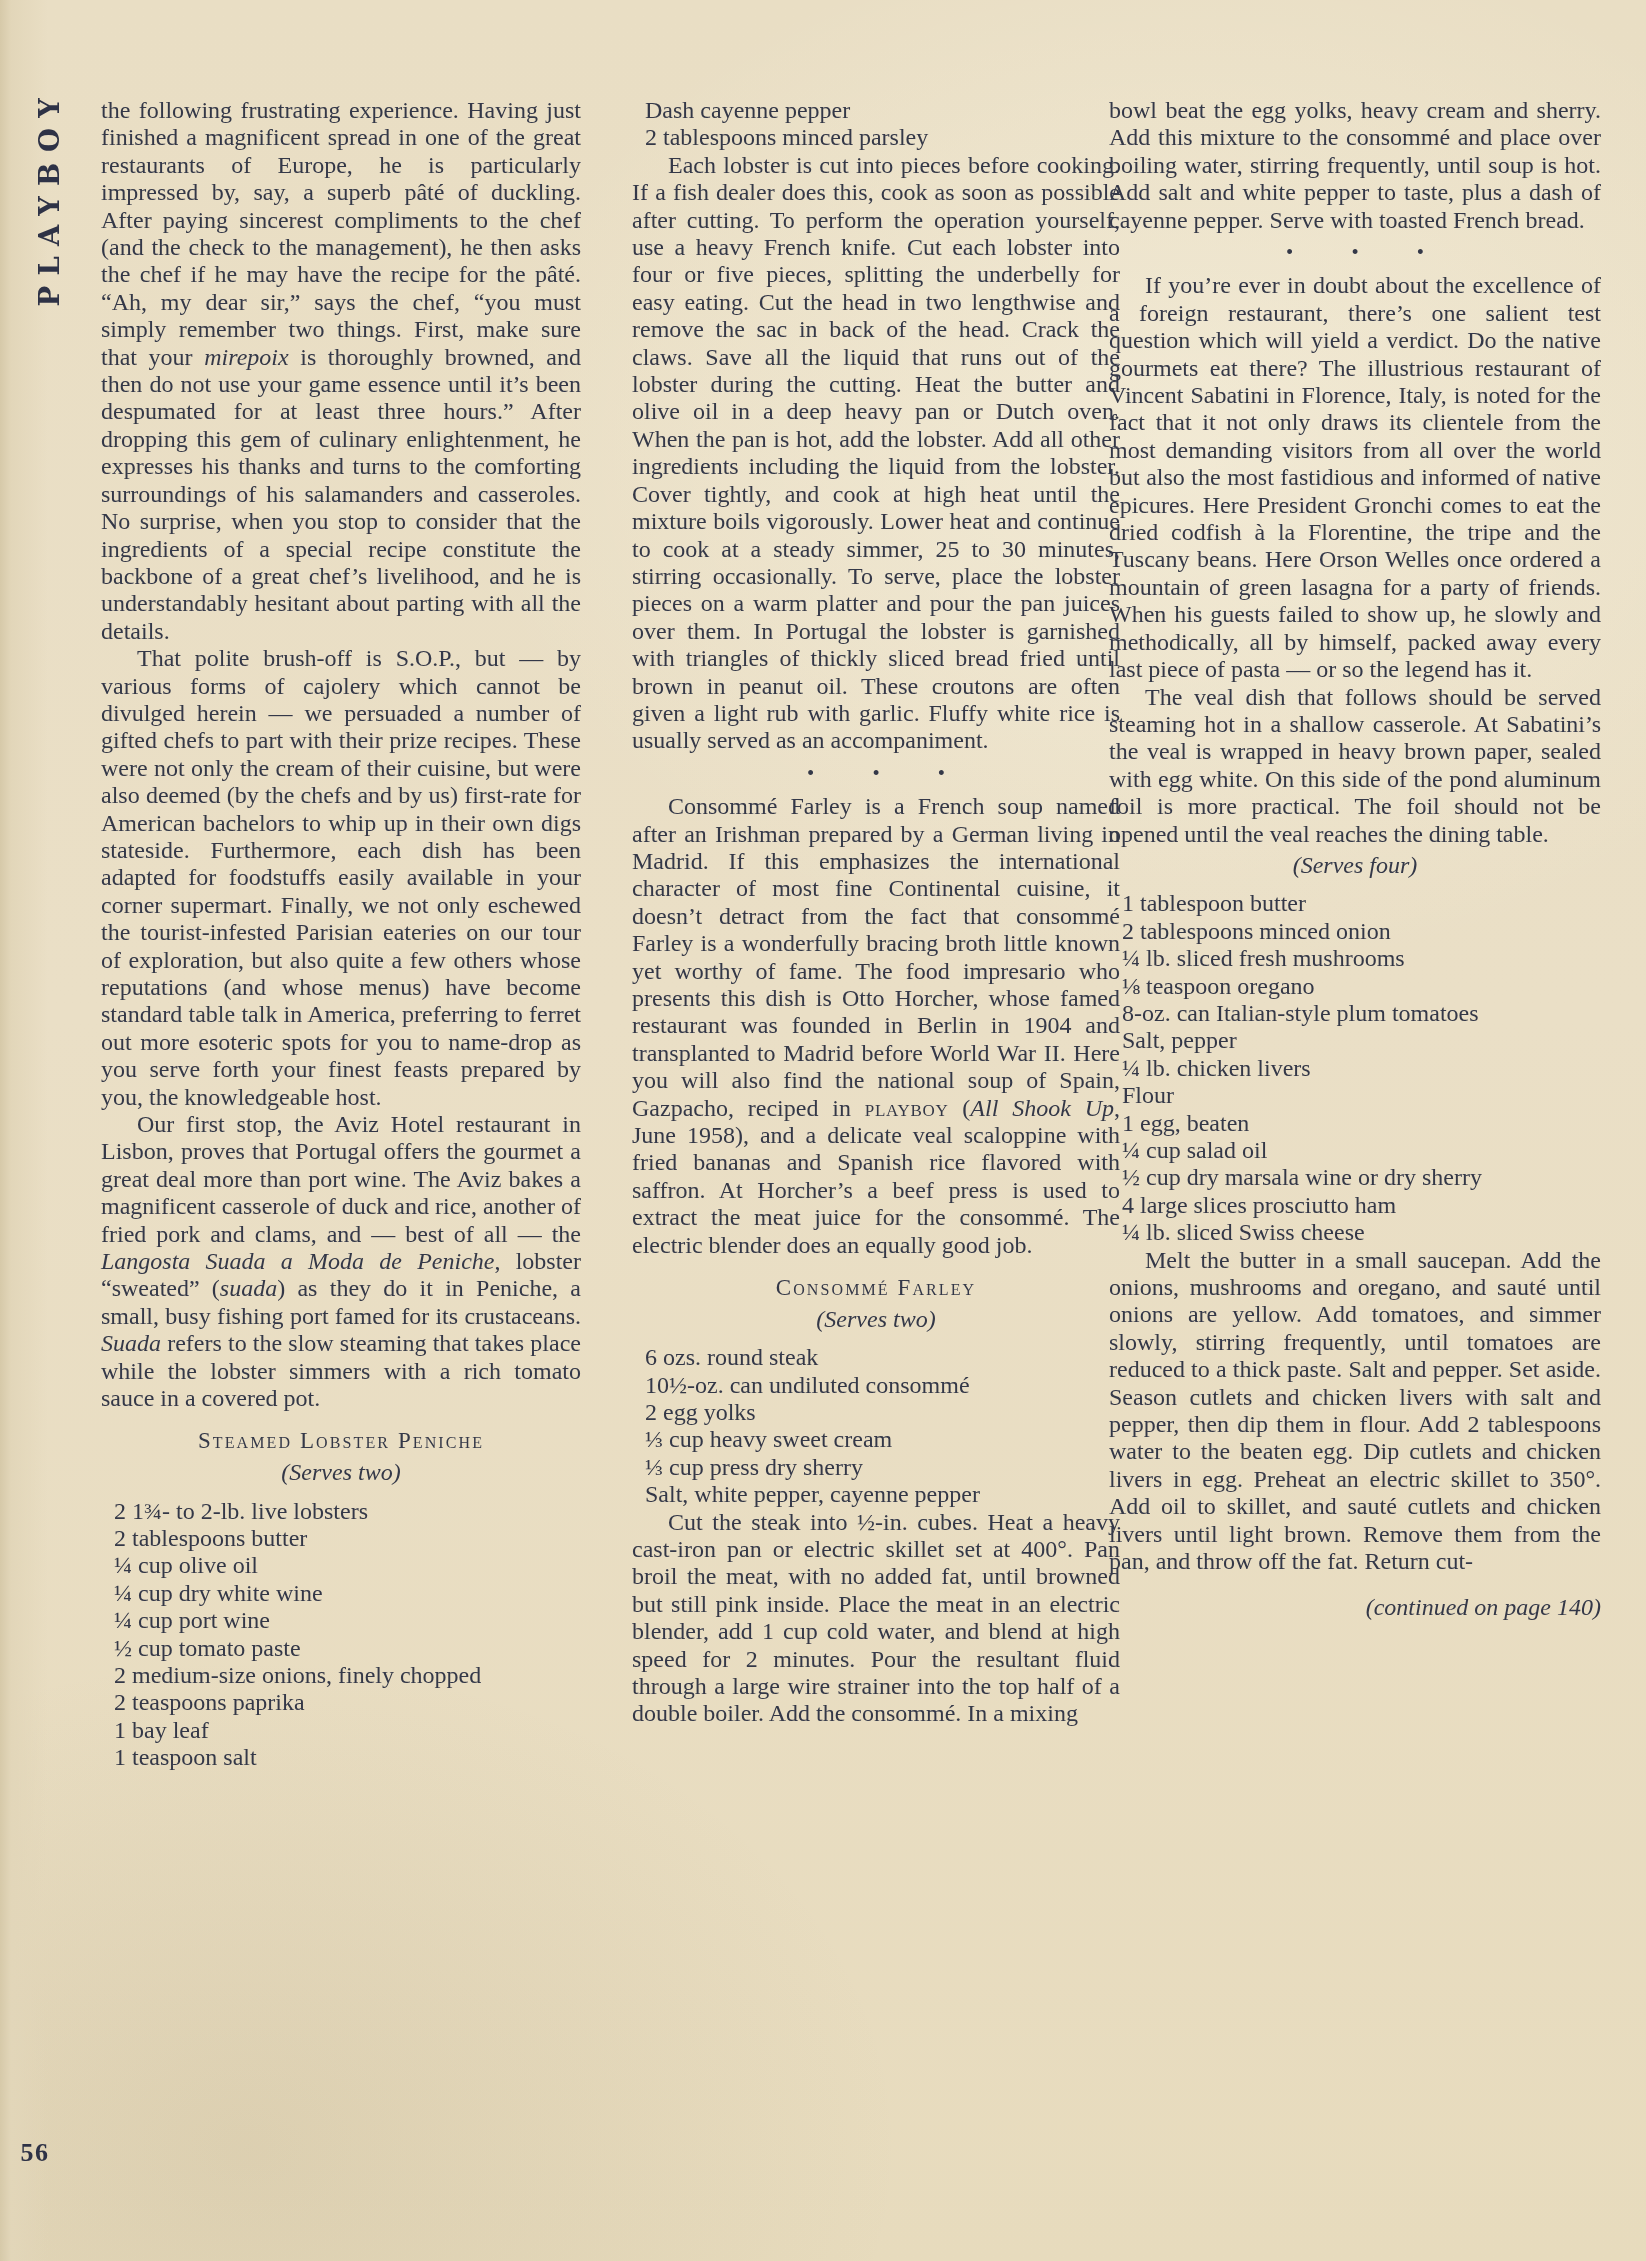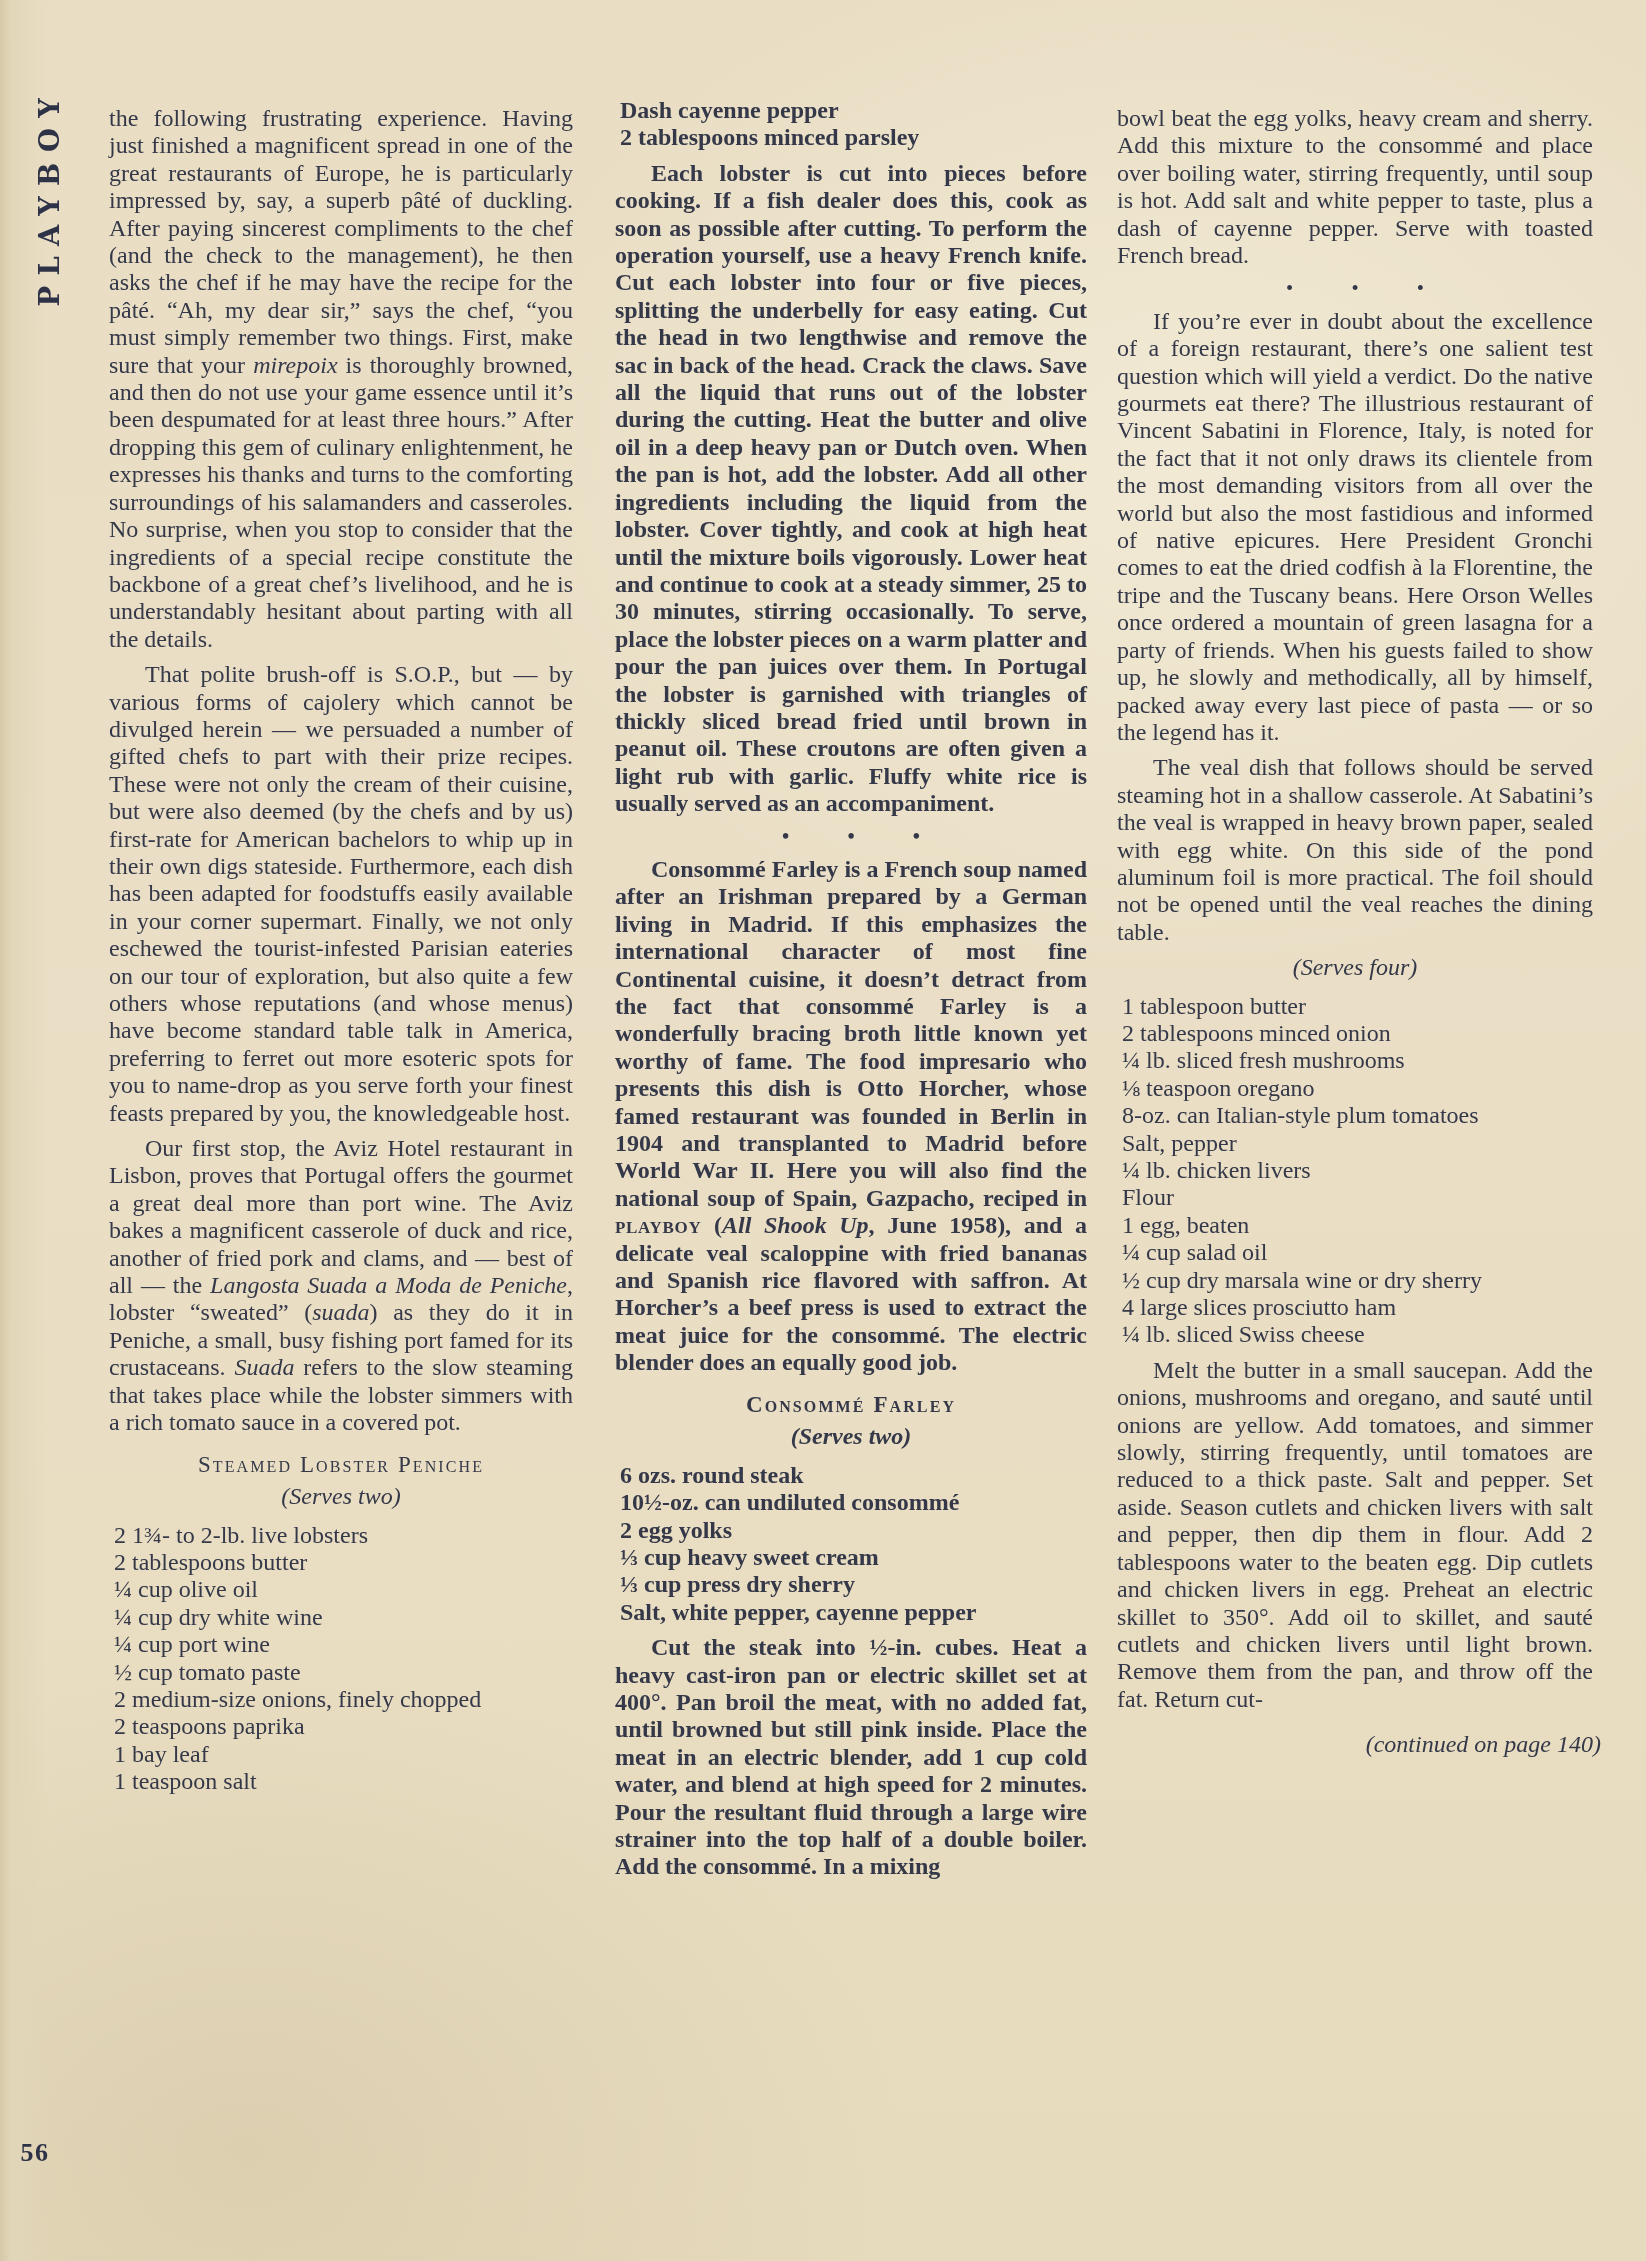--- a/index.html
+++ b/index.html
@@ -7,23 +7,23 @@
        font-family:"Liberation Serif", serif;color:#343848;}
   .page{position:absolute;left:0;top:0;width:1647px;height:2261px;
     background:
       linear-gradient(90deg,#d6c9a9 0px,#e2d6b9 11px,rgba(230,219,192,0) 48px),
       radial-gradient(ellipse 1028px 754px at 72% 20%, rgba(255,252,238,0.38), rgba(255,252,238,0) 70%),
       radial-gradient(ellipse 1097px 823px at 15% 95%, rgba(120,100,60,0.10), rgba(120,100,60,0) 60%),
       linear-gradient(180deg,#e9dec4,#eadfc6 45%,#e7dbbd);
   }
   .col{position:absolute;top:97px;font-size:24px;line-height:27.4px;text-align:justify;}
   .col-1{left:101px;width:480px;}
-  .col-2{left:607px;width:488px;font-weight:bold;}
+  .col-2{left:632px;width:488px;}
   .col-3{left:1109px;width:492px;}
-  .para{margin:8px;}
+  .para{margin:0;}
   .para.indent{text-indent:36px;}
   .head{text-align:center;font-variant:small-caps;letter-spacing:2.1px;
         font-size:23px;line-height:29px;margin:13.7px 0 1.4px 0;text-indent:0;}
   .serves{text-align:center;font-style:italic;margin:4px 0 11px 0;text-indent:0;}
   .ing{text-align:left;padding-left:43px;text-indent:-30px;}
   .sep{text-align:center;word-spacing:53px;font-size:20.6px;line-height:20.6px;
        margin:8.2px 0 9.6px 0;text-indent:0;}
   .cont{text-align:right;font-style:italic;margin-top:18px;}
   .italic{font-style:italic;}
   .smallcaps{font-variant:small-caps;letter-spacing:0.7px;}

